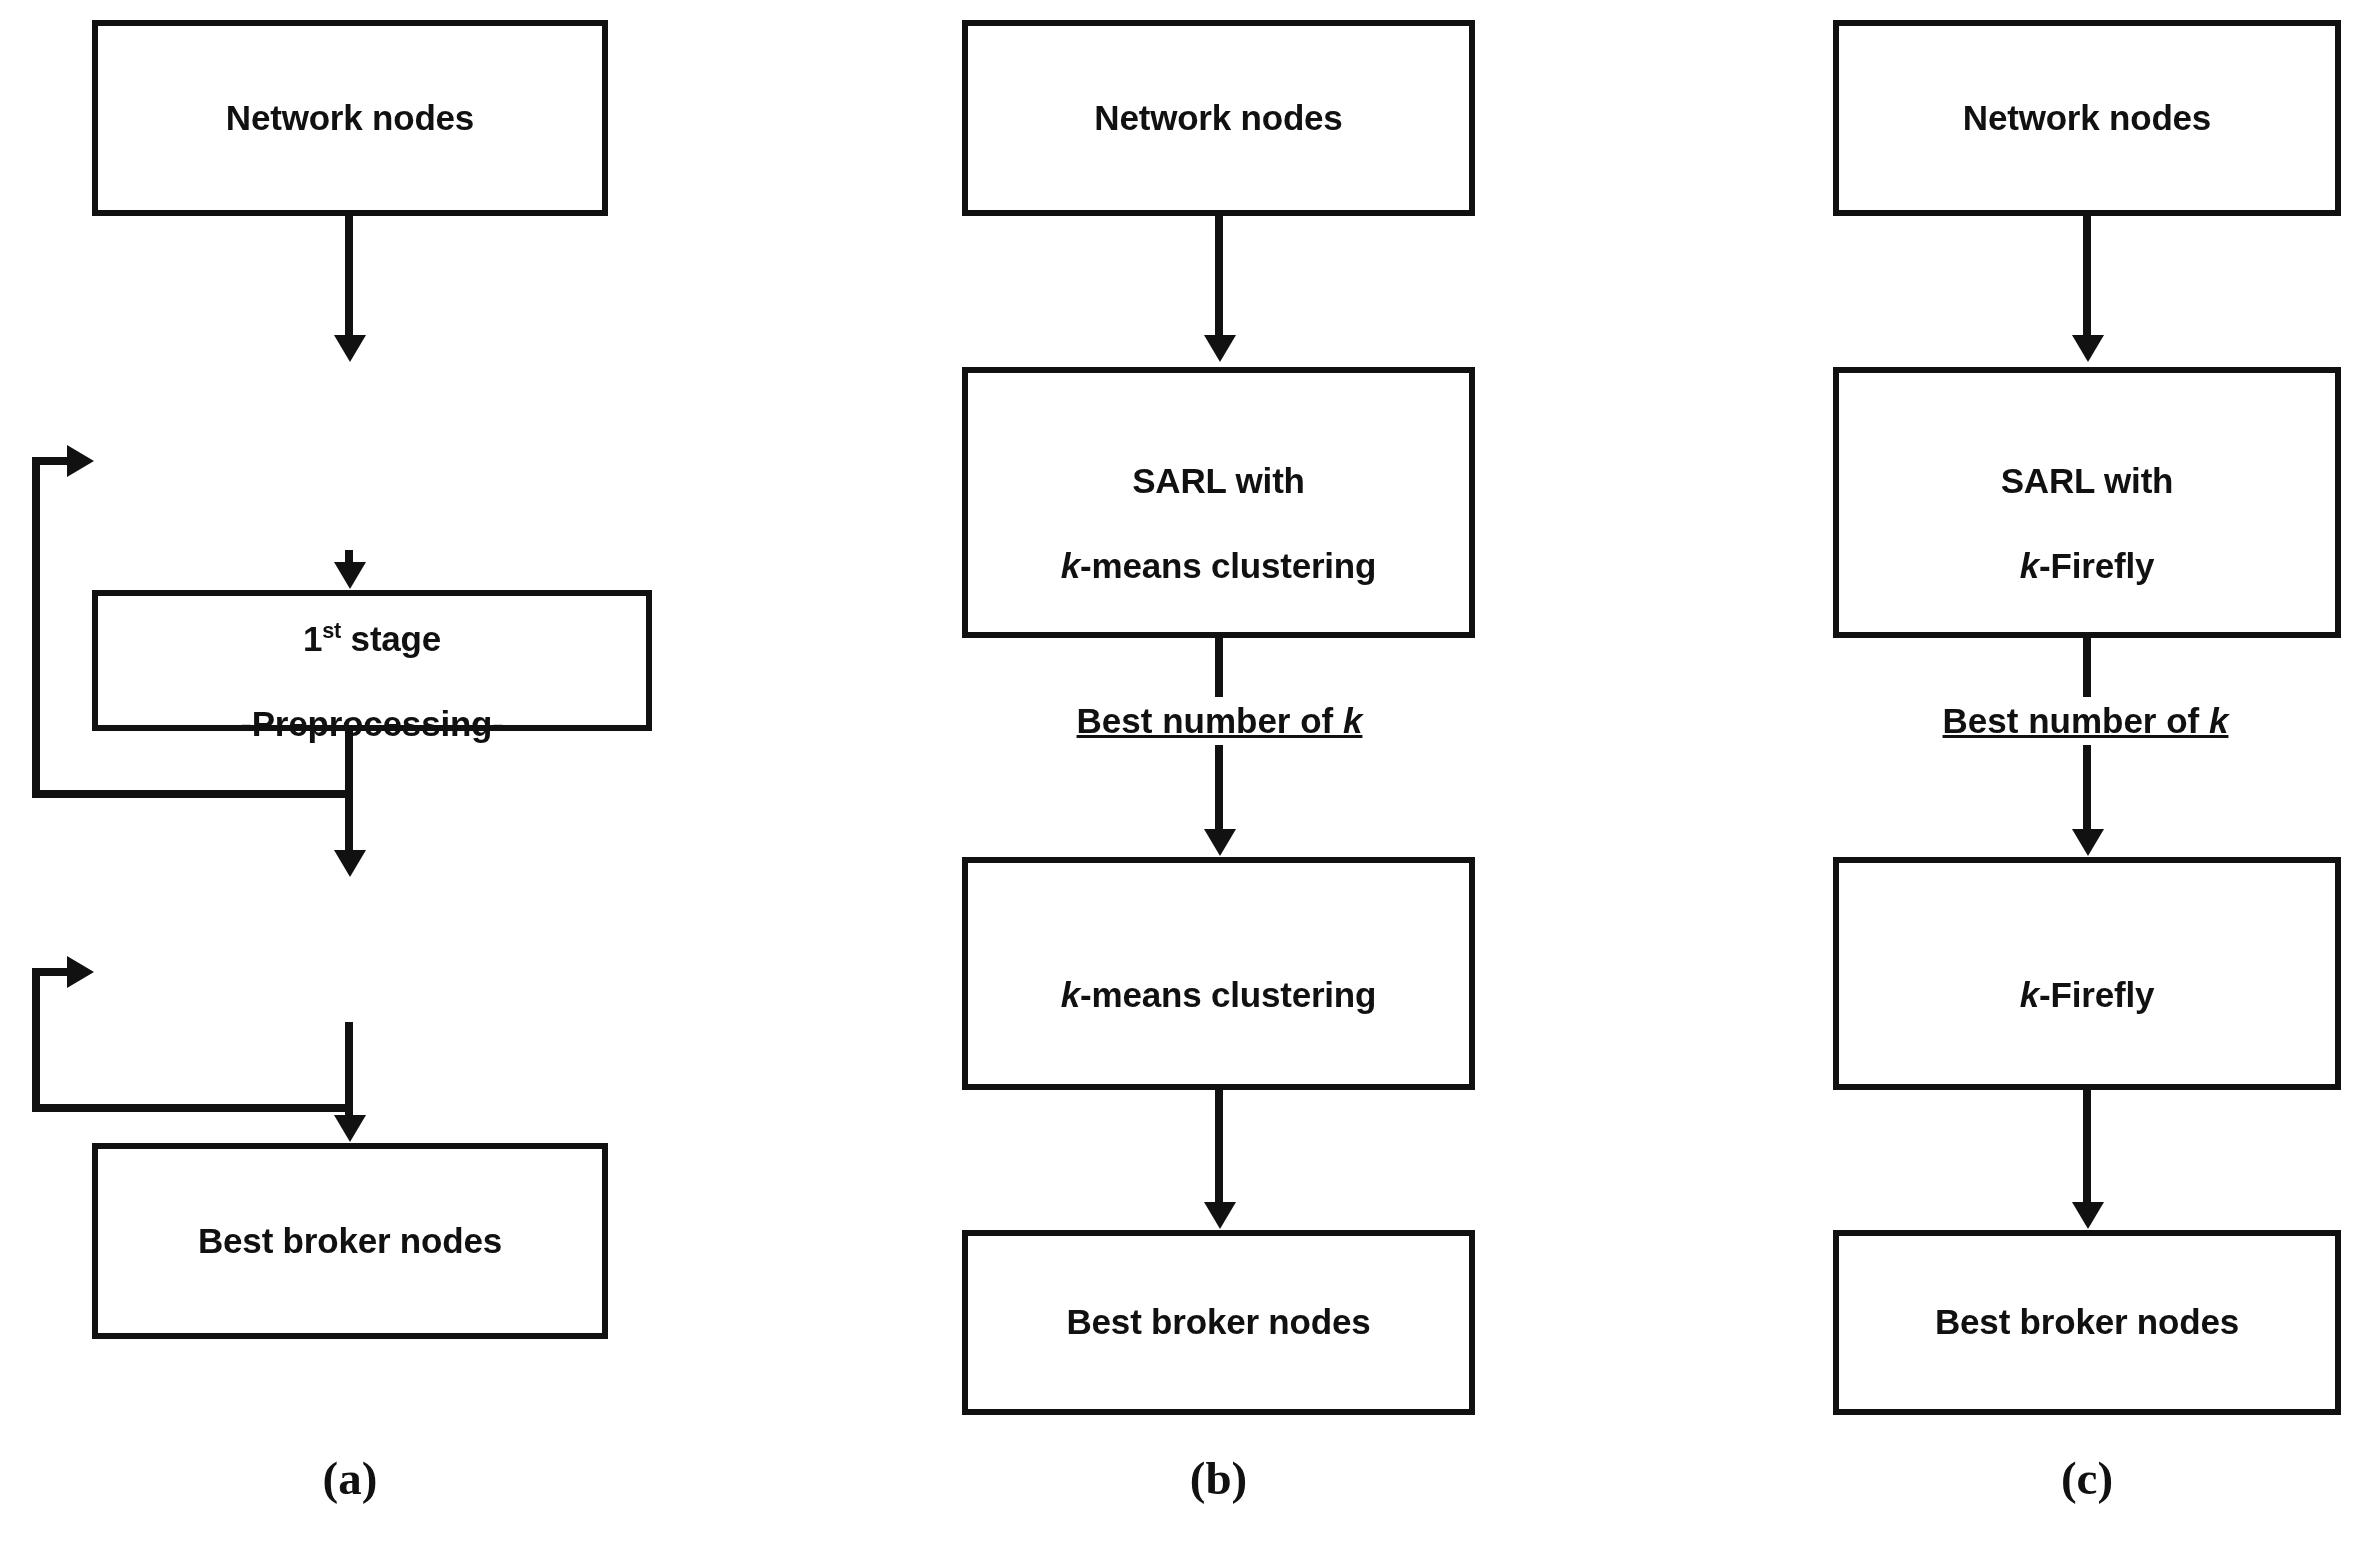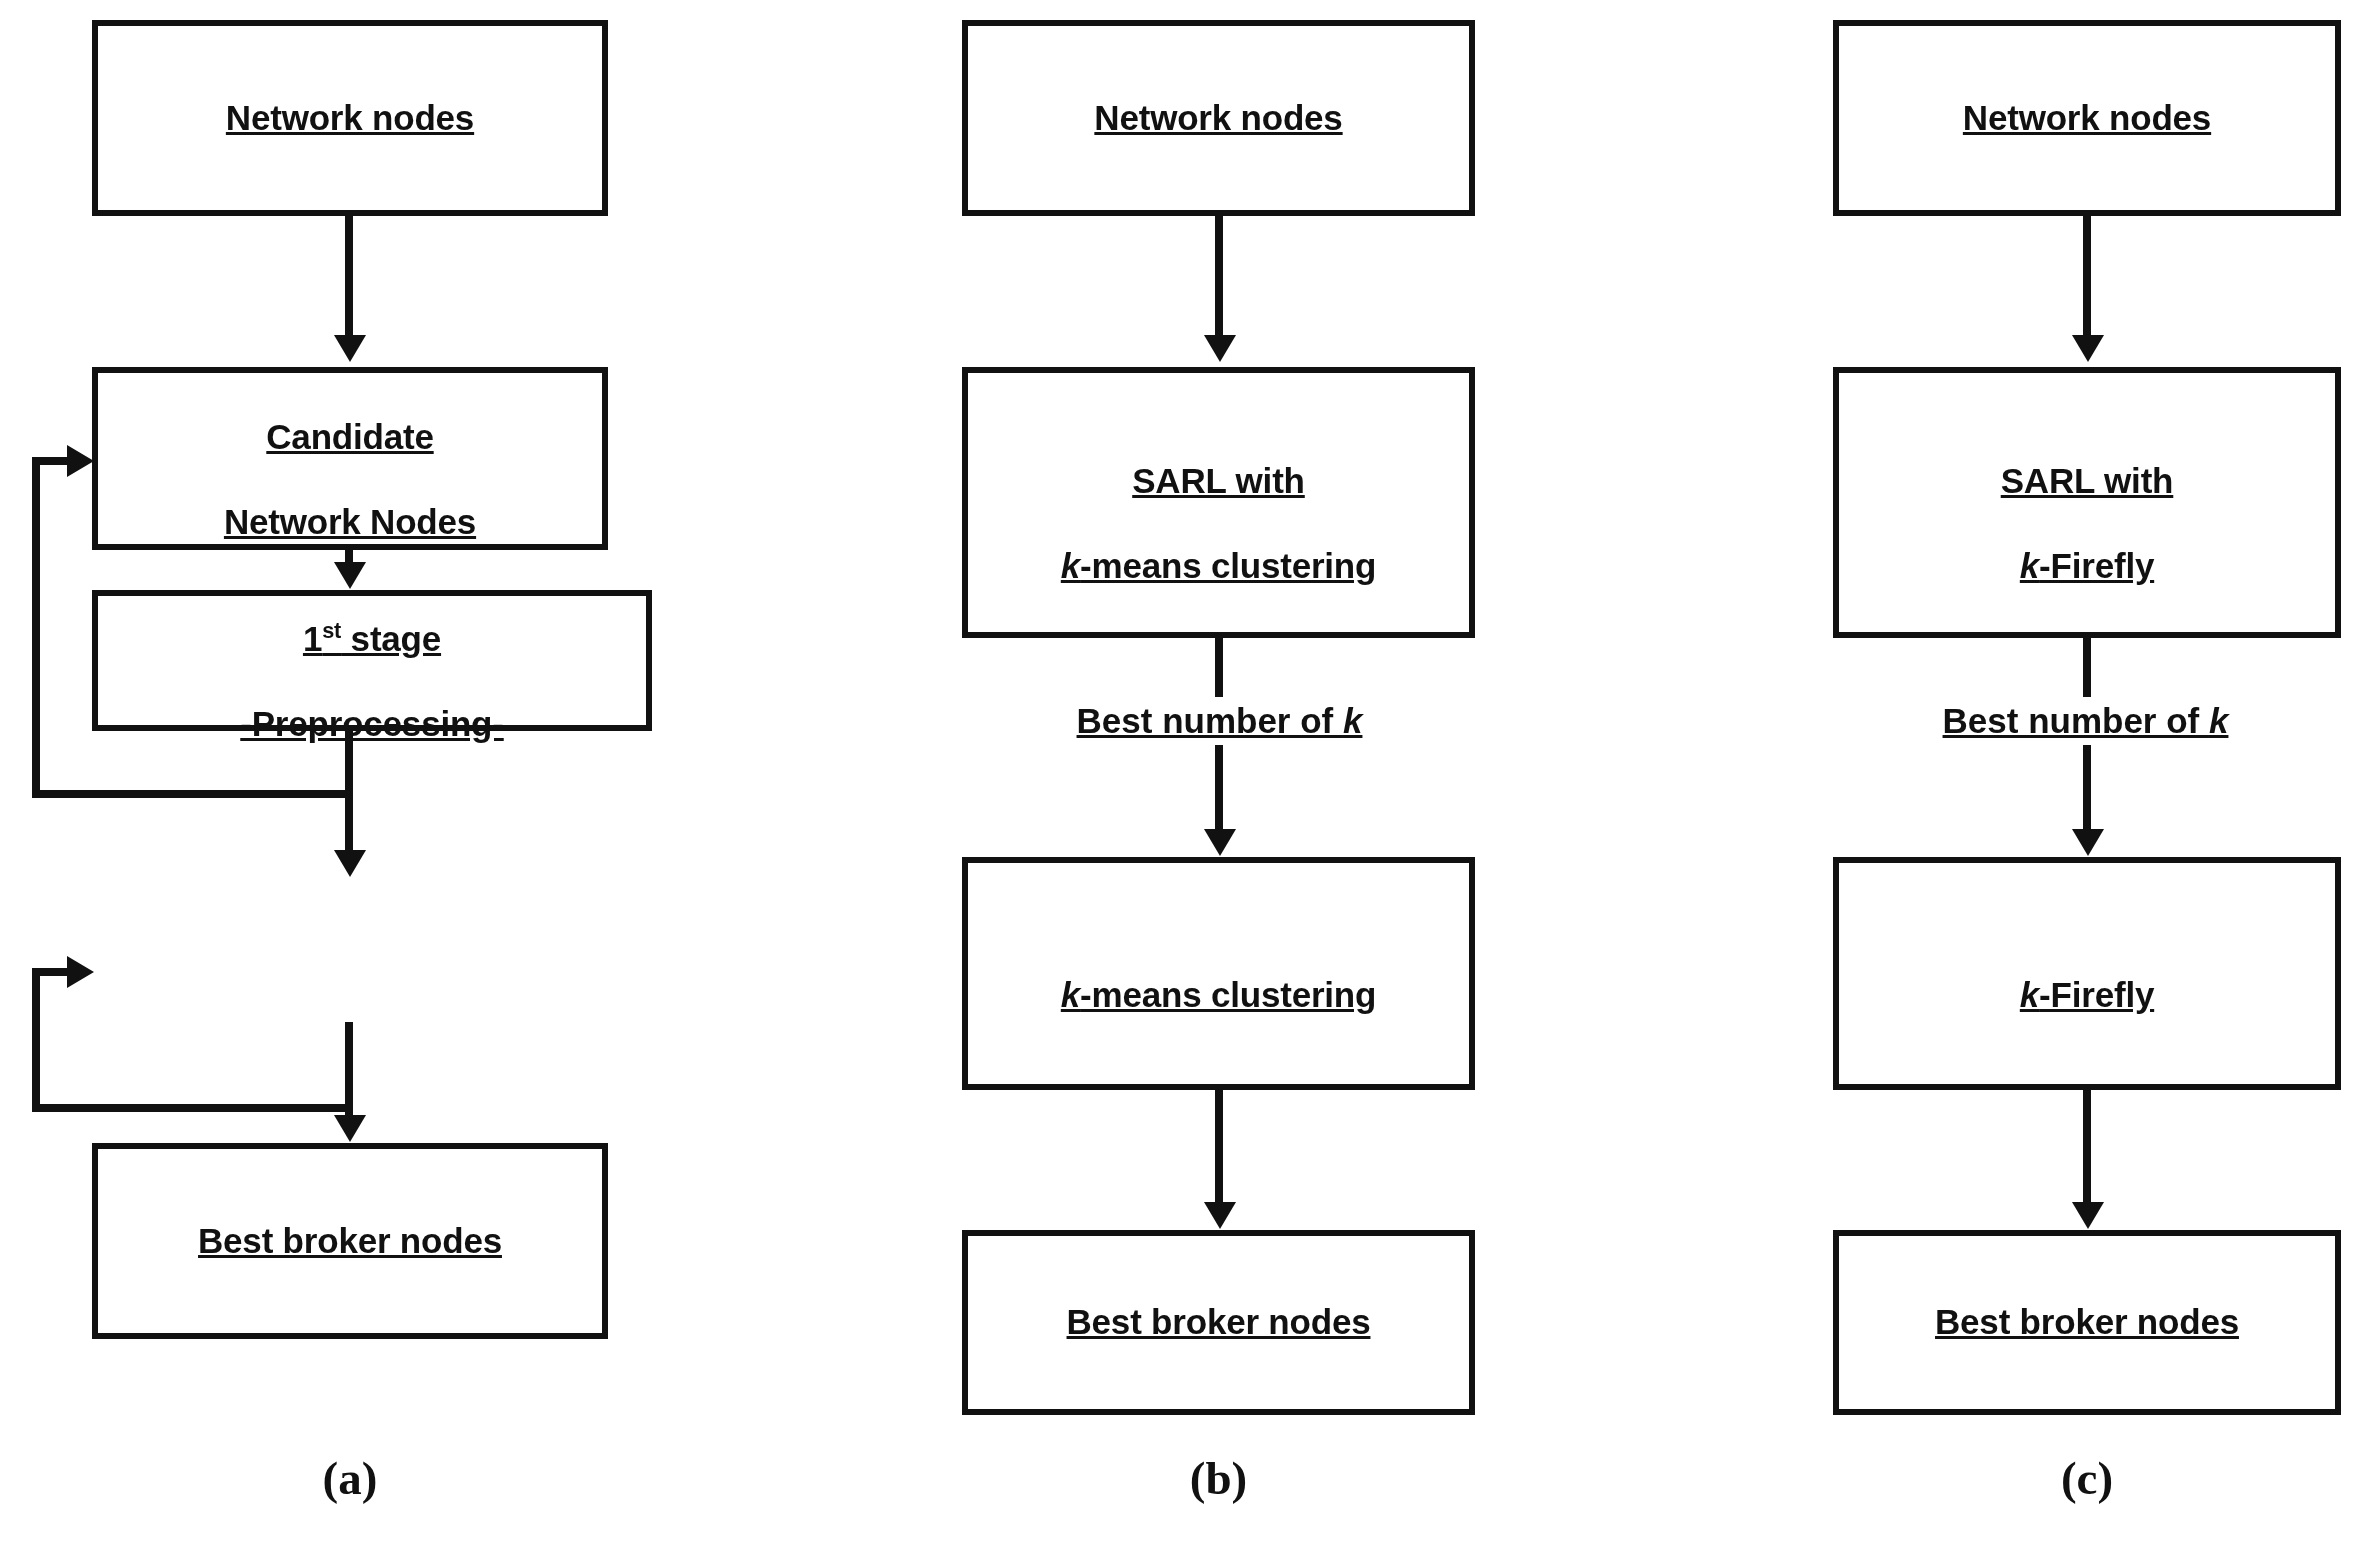--- a/index.html
+++ b/index.html
@@ -39,21 +39,20 @@
     text-align: center;
     color: #111111;
     font-weight: 700;
     font-size: 35px;
     line-height: 1.22;
     letter-spacing: -0.2px;
     white-space: pre-line;
   }
   .fbox .txt {
     padding: 0 7.6px;
-    text-decoration: underline;
   }
   .fbox em {
     font-style: italic;
     font-weight: 700;
   }
 
   
   .vline {
     position: absolute;
     width: 8.4px;
@@ -116,26 +115,20 @@
 
   <div class="panel panel-a">
 
     <div class="fbox" style="left:92px; top:20px; width:516px; height:196px;">
       <span class="txt">Network nodes</span>
     </div>
 
     <div class="vline" style="left:345px; top:215px; height:122px;"></div>
     <div class="arrow-down" style="left:334px; top:335px;"></div>
 
-    <div class="fbox" style="left:92px; top:367px; width:516px; height:183px;">
-      <span class="txt">
-        <span>Candidate</span><br>
-        <span>Network Nodes</span>
-      </span>
-    </div>
 
     <div class="vline" style="left:345px; top:550px; height:15.3px;"></div>
     <div class="arrow-down" style="left:334px; top:562px;"></div>
 
     <div class="fbox" style="left:92px; top:590px; width:560px; height:141px;">
       <span class="txt">
         <span>1</span><sup style="font-size:0.62em">st</sup><span> stage</span><br>
         <span>-Preprocessing-</span>
       </span>
     </div>

